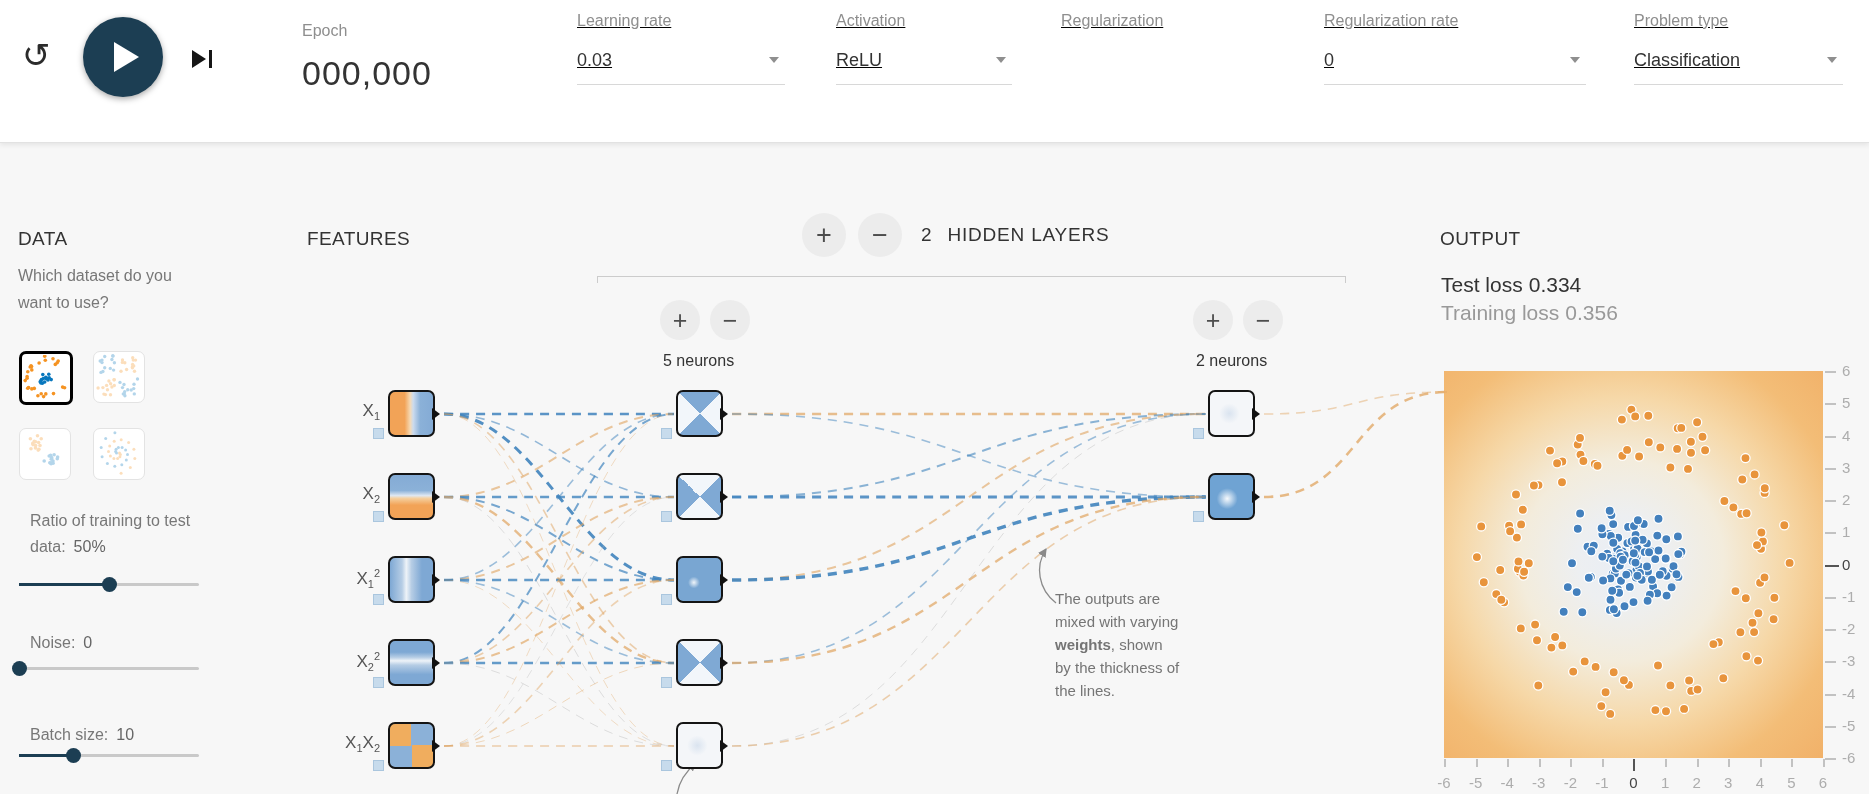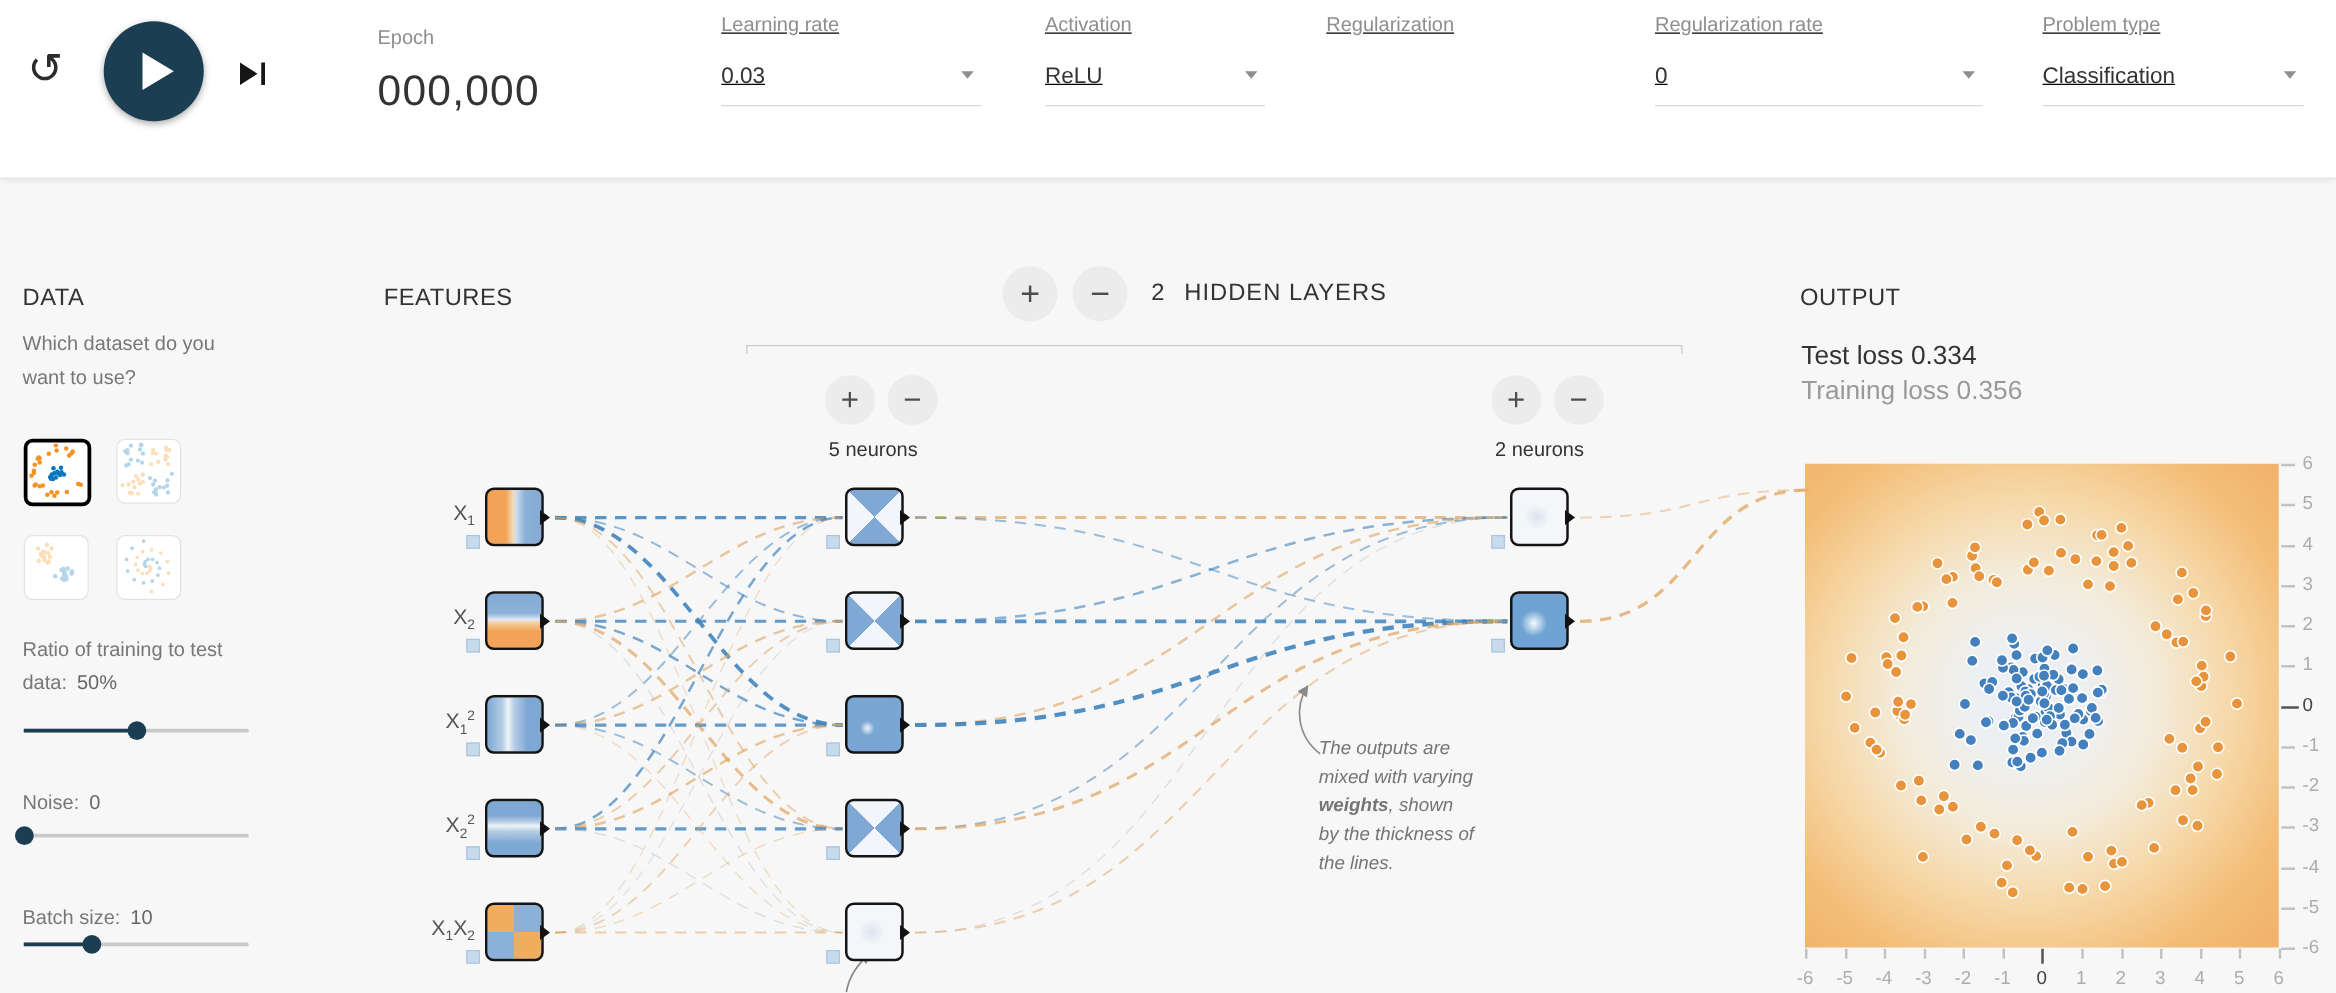--- a/index.html
+++ b/index.html
@@ -35,21 +35,21 @@
   .thumb{position:absolute;width:50px;height:50px;background:#fff;border:1px solid #e3e3e3;border-radius:7px;cursor:pointer;}
   .thumb.selected{width:48px;height:48px;border:3px solid #000;}
   .thumb svg{position:absolute;left:1px;top:1px;}
   .thumb.faded svg{opacity:.3;}
 
   
   .slider{position:absolute;width:180px;height:16px;cursor:pointer;}
   .slider .track{position:absolute;left:0;right:0;top:7px;height:3px;background:#c9c9c9;border-radius:2px;}
   .slider .fill{position:absolute;left:0;top:7px;height:3px;background:#1c3e53;}
   .slider .sthumb{position:absolute;top:1px;width:15px;height:15px;border-radius:50%;background:#1c3e53;}
-  .slabel{position:absolute;font-size:16px;color:#777;line-height:26px;}
+  .slabel{position:absolute;font-size:16px;color:#777;line-height:26px;margin-left:12px;}
   .slabel .v{color:#666;margin-left:8px;}
 
   
   .node{position:absolute;width:43px;height:43px;border:2.5px solid #141414;border-radius:7px;background:#fff;z-index:3;}
   .node::after{content:"";position:absolute;right:-13px;top:50%;margin-top:-6px;
                border:6px solid transparent;border-left:8px solid #111;}
   .bias{position:absolute;width:9px;height:9px;background:#c7dbec;border:1px solid #aac6de;z-index:2;}
   .flabel{position:absolute;width:84px;text-align:right;font-size:17px;color:#555;z-index:3;}
   .flabel sub{font-size:11px;} .flabel sup{font-size:11px;}
   .hm-x1{background:linear-gradient(90deg,#f2a357 0%,#f2a357 34%,#f5d9b4 47%,#ccdbee 54%,#8bb1d8 70%,#84abd5 100%);}
@@ -74,21 +74,21 @@
   
   #chart{position:absolute;left:1444px;top:371px;width:379px;height:387px;overflow:hidden;
          background:radial-gradient(circle at 47% 49%,#e9eef5 0%,#edeff1 16%,#f3ecdc 36%,#f6d8a8 58%,#f3bd77 80%,#f1b169 100%);}
   .tick{position:absolute;background:#c2c2c2;}
   .ticklbl{position:absolute;font-size:15px;color:#adadad;}
   .ticklbl.zero{color:#444;}
   .loss{position:absolute;font-size:21px;text-align:center;}
   .loss .v{margin-left:6px;}
 
   
-  #annotation{position:absolute;left:1055px;top:587px;width:170px;font-style:italic;font-size:15px;color:#757575;line-height:23px;z-index:4;}
+  #annotation{position:absolute;left:1055px;top:587px;width:170px;font-size:15px;color:#757575;line-height:23px;z-index:4;}
   #annotation b{font-weight:bold;}
 
   #links{position:absolute;left:0;top:0;z-index:1;}
 </style>
 </head>
 <body>
 
 <div id="app">
 
   <svg id="links" width="1869" height="794">

